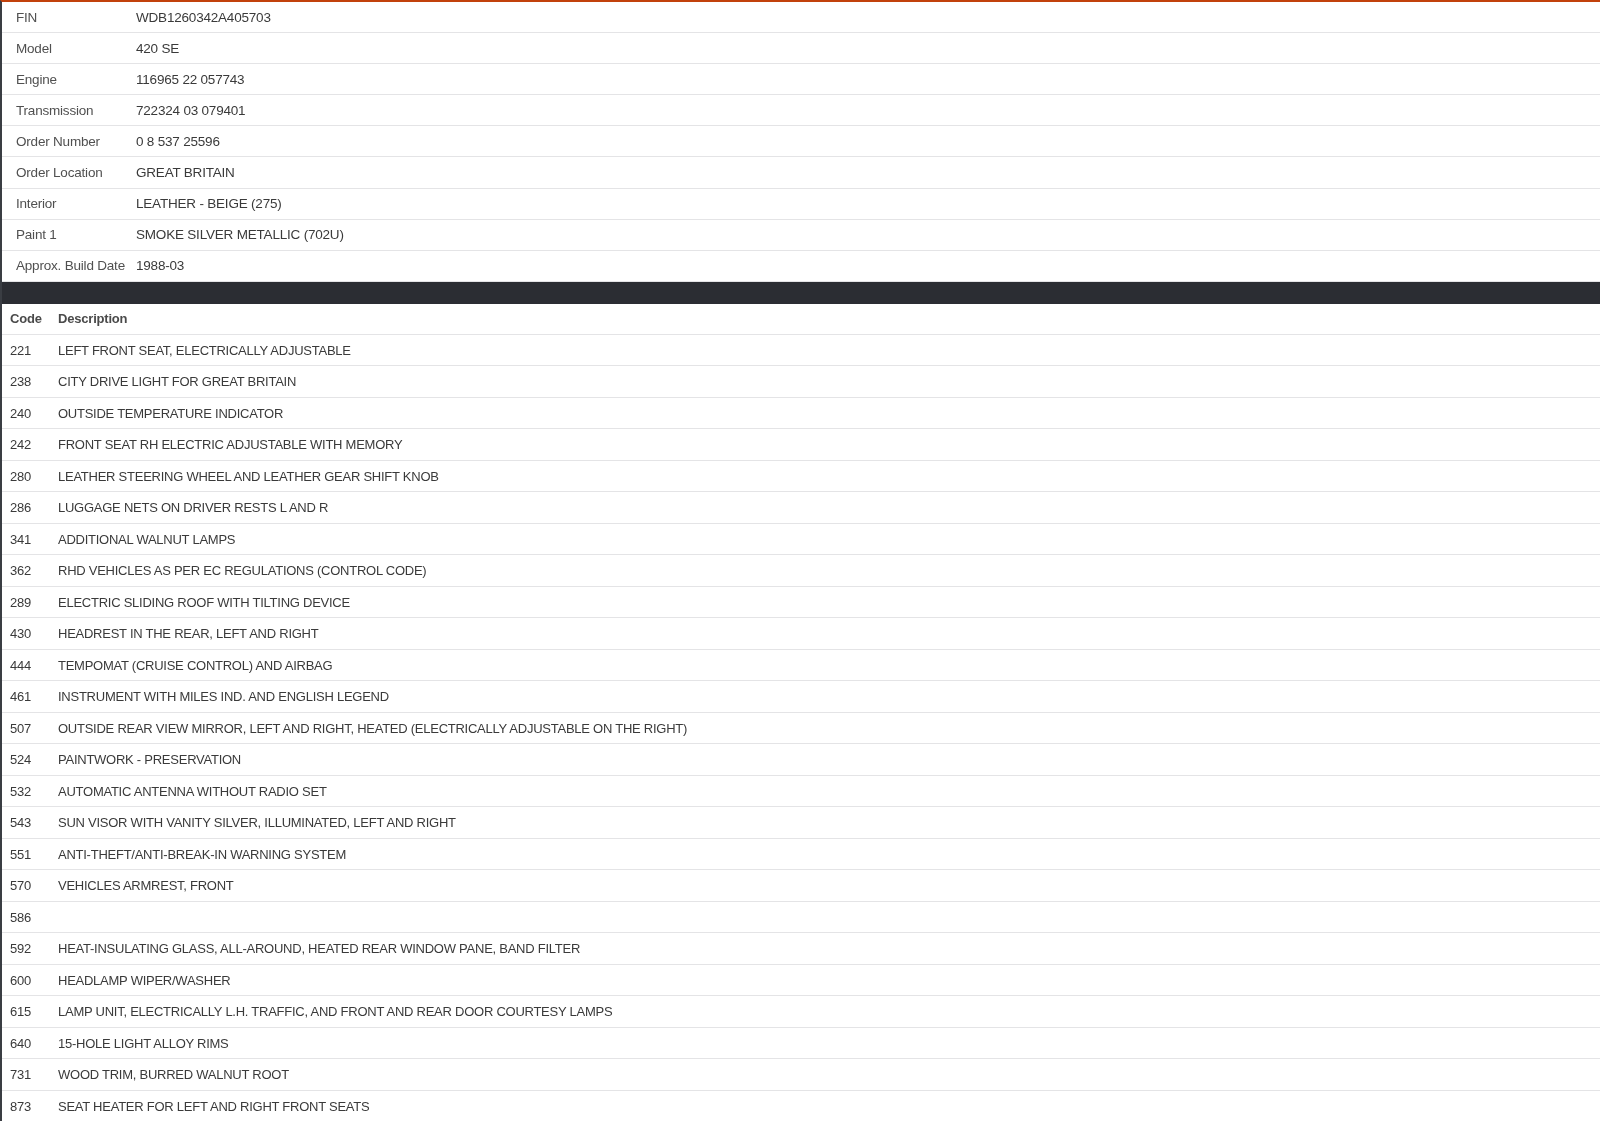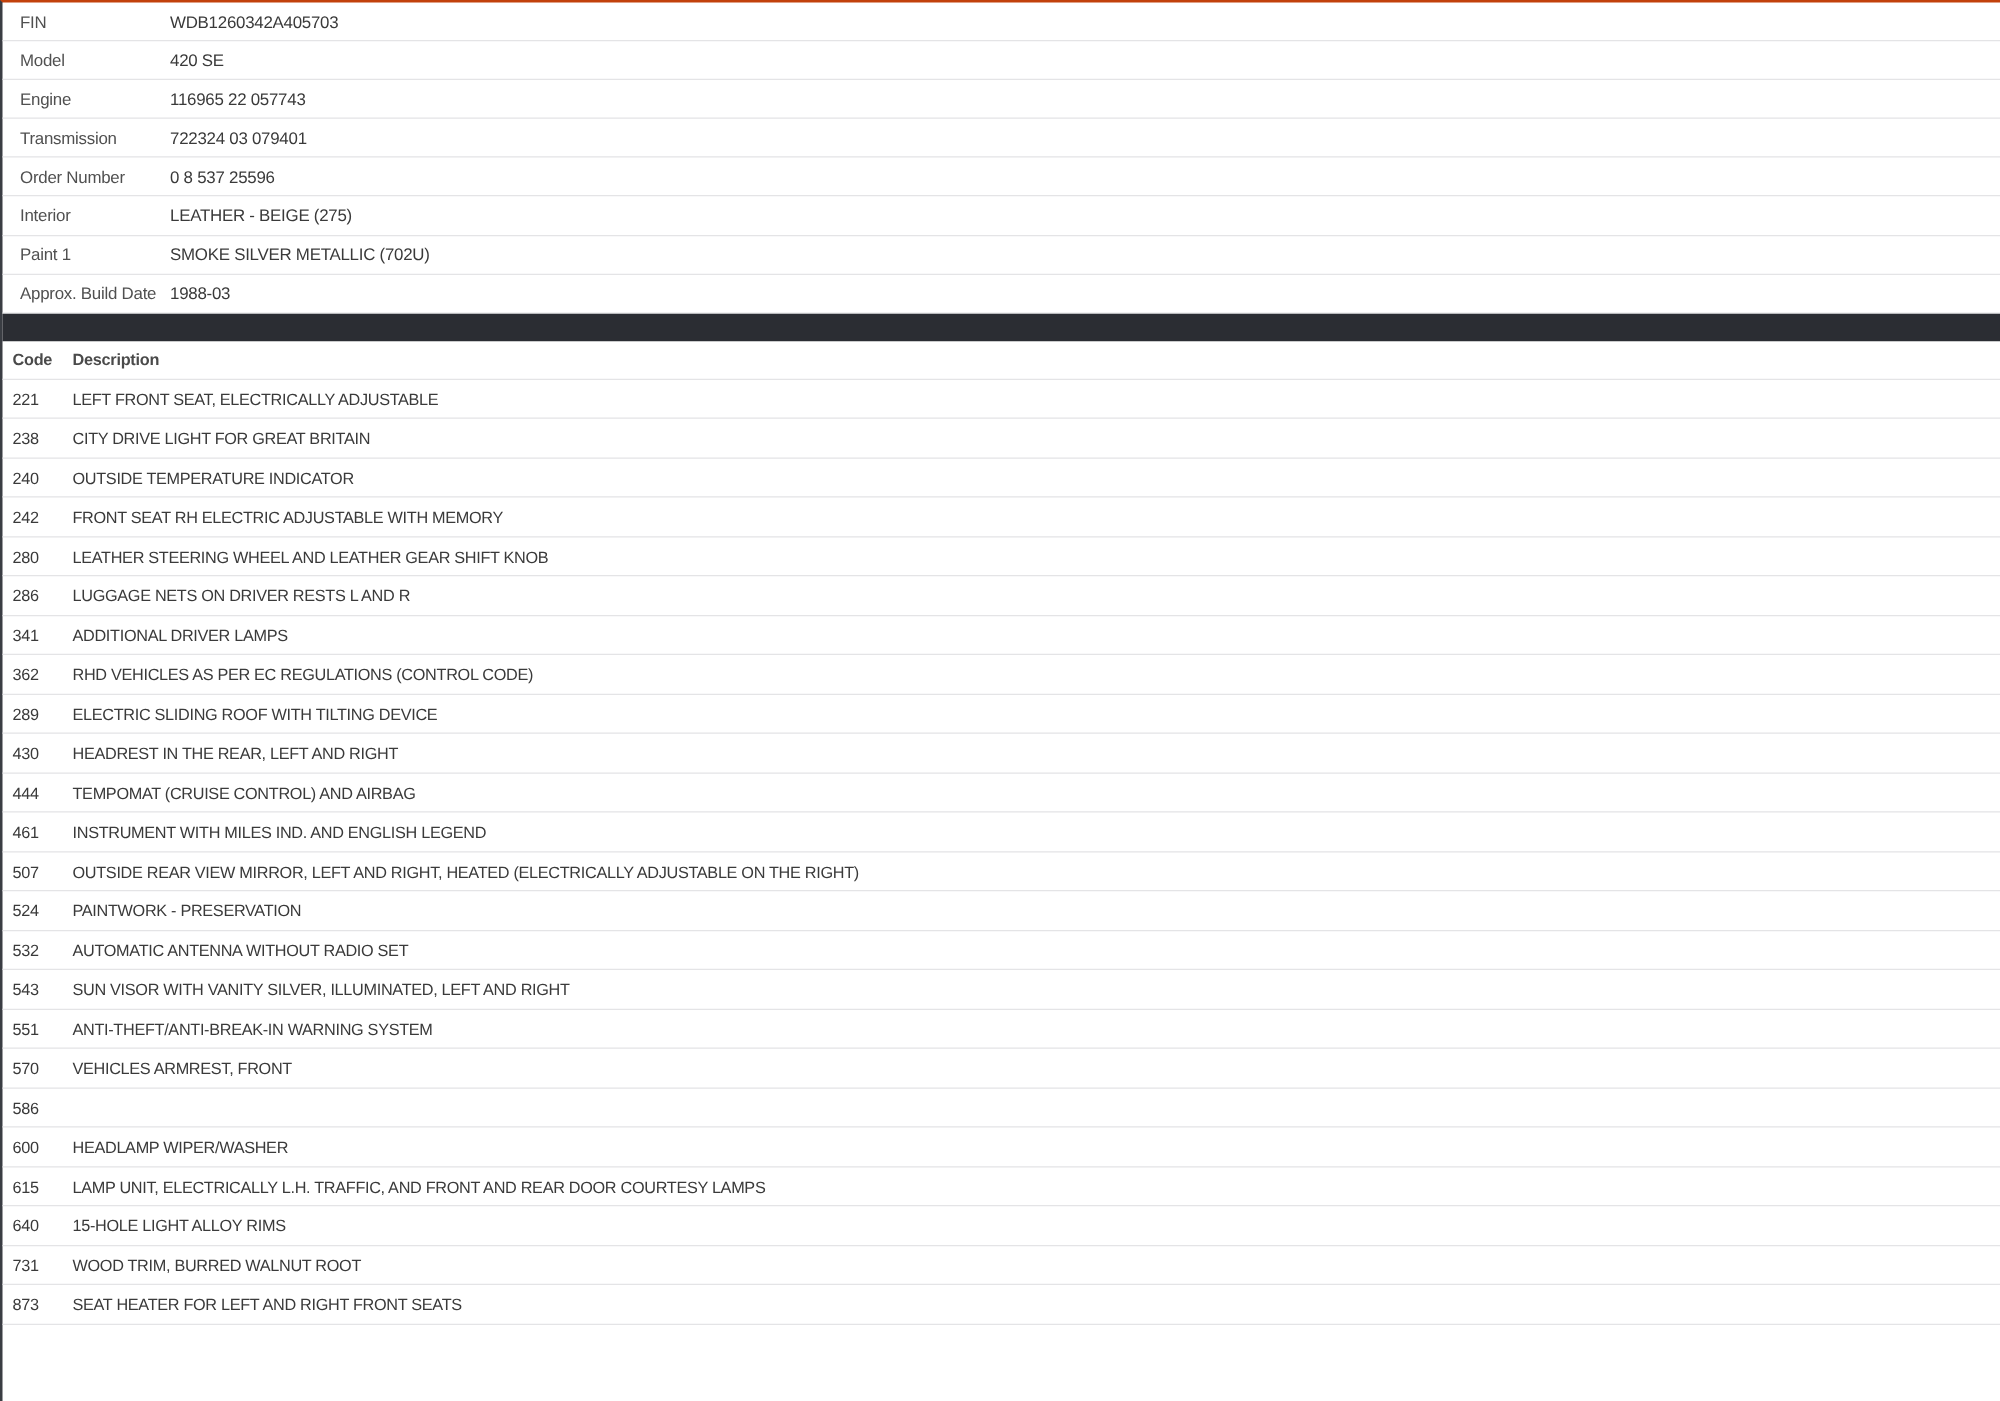--- a/index.html
+++ b/index.html
@@ -106,20 +106,24 @@
       <div class="info-row">
         <div class="info-label">Transmission</div>
         <div class="info-value">722324 03 079401</div>
       </div>
 
       <div class="info-row">
         <div class="info-label">Order Number</div>
         <div class="info-value">0 8 537 25596</div>
       </div>
 
+      <div class="info-row">
+        <div class="info-label">Order Location</div>
+        <div class="info-value">GREAT BRITAIN</div>
+      </div>
 
       <div class="info-row">
         <div class="info-label">Interior</div>
         <div class="info-value">LEATHER - BEIGE (275)</div>
       </div>
 
       <div class="info-row">
         <div class="info-label">Paint 1</div>
         <div class="info-value">SMOKE SILVER METALLIC (702U)</div>
       </div>
@@ -164,21 +168,21 @@
         <div class="col-desc">LEATHER STEERING WHEEL AND LEATHER GEAR SHIFT KNOB</div>
       </div>
 
       <div class="option-row">
         <div class="col-code">286</div>
         <div class="col-desc">LUGGAGE NETS ON DRIVER RESTS L AND R</div>
       </div>
 
       <div class="option-row">
         <div class="col-code">341</div>
-        <div class="col-desc">ADDITIONAL DRIVER LAMPS</div>
+        <div class="col-desc">ADDITIONAL WALNUT LAMPS</div>
       </div>
 
       <div class="option-row">
         <div class="col-code">362</div>
         <div class="col-desc">RHD VEHICLES AS PER EC REGULATIONS (CONTROL CODE)</div>
       </div>
 
       <div class="option-row">
         <div class="col-code">289</div>
         <div class="col-desc">ELECTRIC SLIDING ROOF WITH TILTING DEVICE</div>
@@ -226,20 +230,24 @@
 
       <div class="option-row">
         <div class="col-code">570</div>
         <div class="col-desc">VEHICLES ARMREST, FRONT</div>
       </div>
 
       <div class="option-row">
         <div class="col-code">586</div>
       </div>
 
+      <div class="option-row">
+        <div class="col-code">592</div>
+        <div class="col-desc">HEAT-INSULATING GLASS, ALL-AROUND, HEATED REAR WINDOW PANE, BAND FILTER</div>
+      </div>
 
       <div class="option-row">
         <div class="col-code">600</div>
         <div class="col-desc">HEADLAMP WIPER/WASHER</div>
       </div>
 
       <div class="option-row">
         <div class="col-code">615</div>
         <div class="col-desc">LAMP UNIT, ELECTRICALLY L.H. TRAFFIC, AND FRONT AND REAR DOOR COURTESY LAMPS</div>
       </div>

